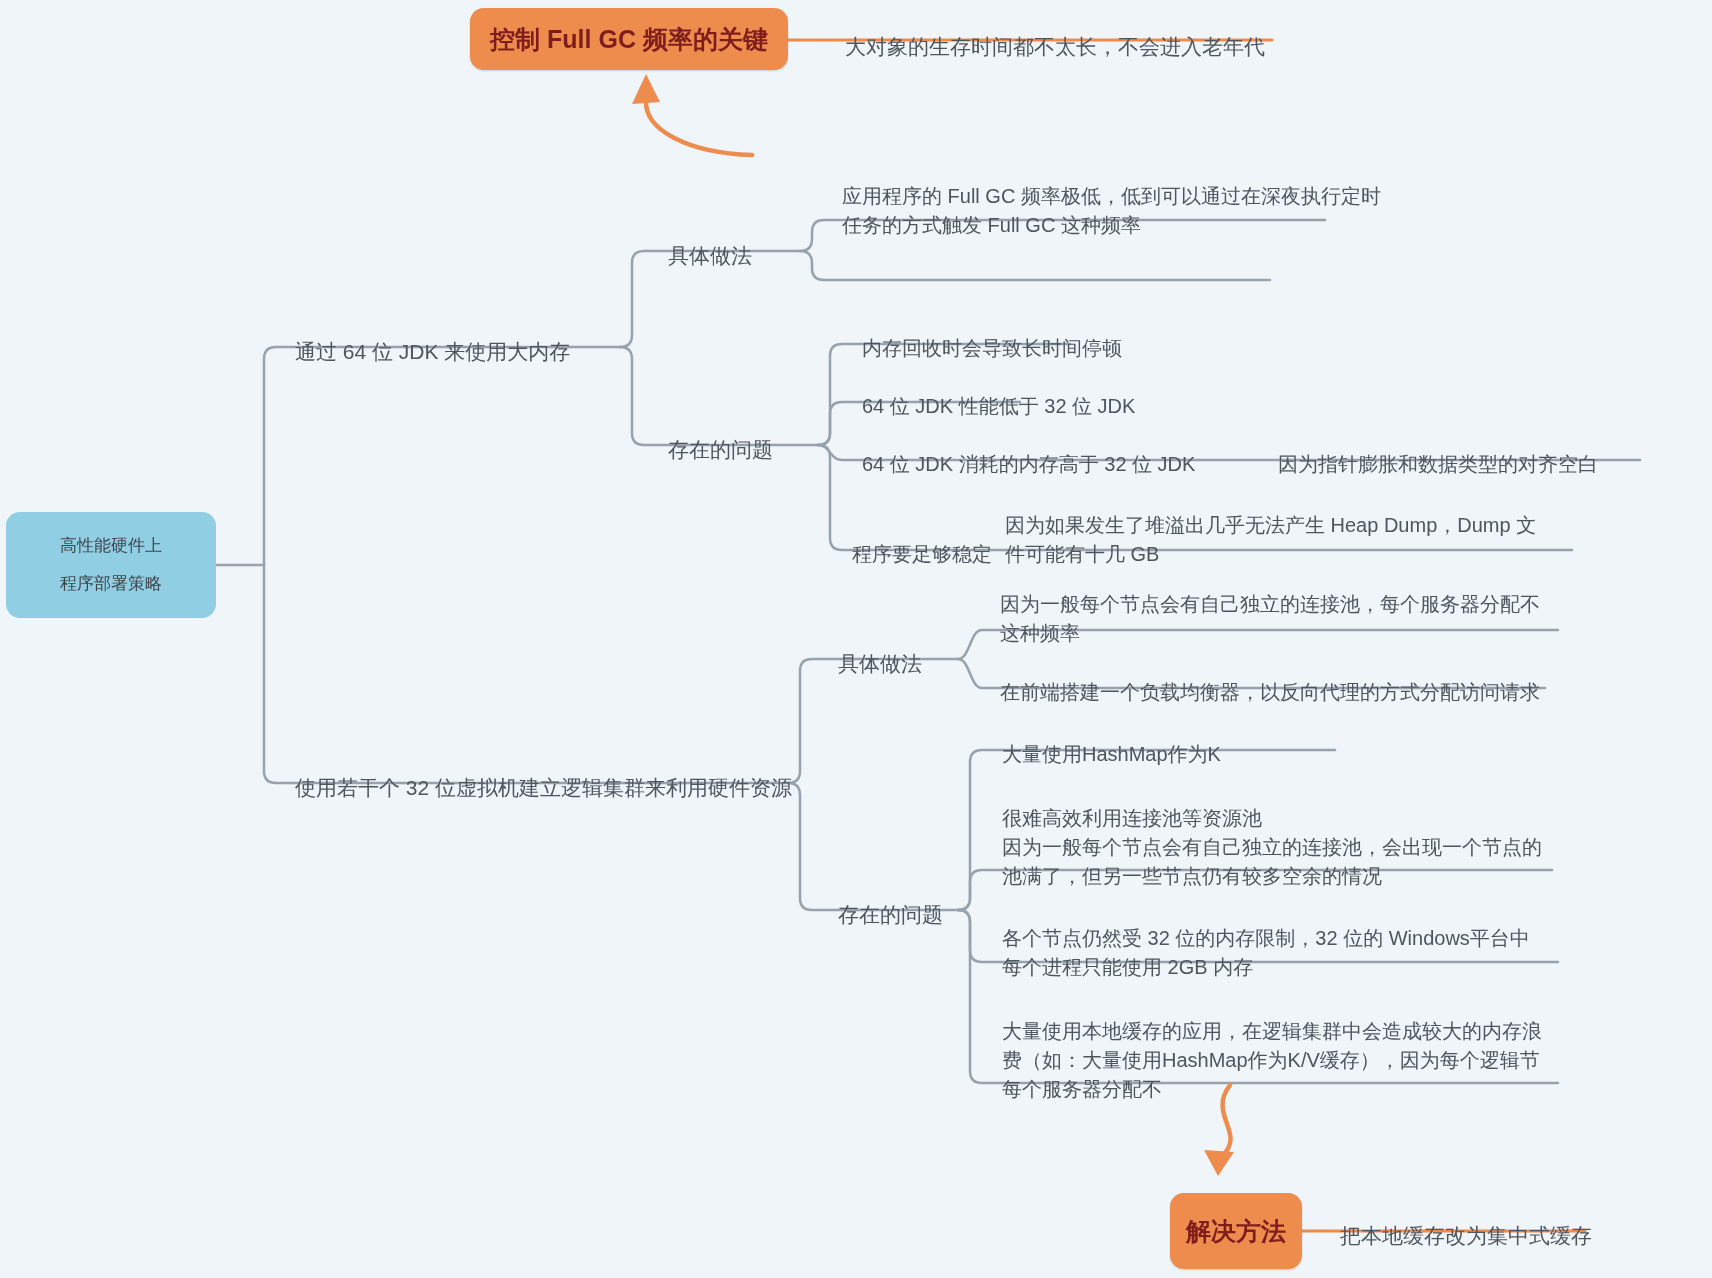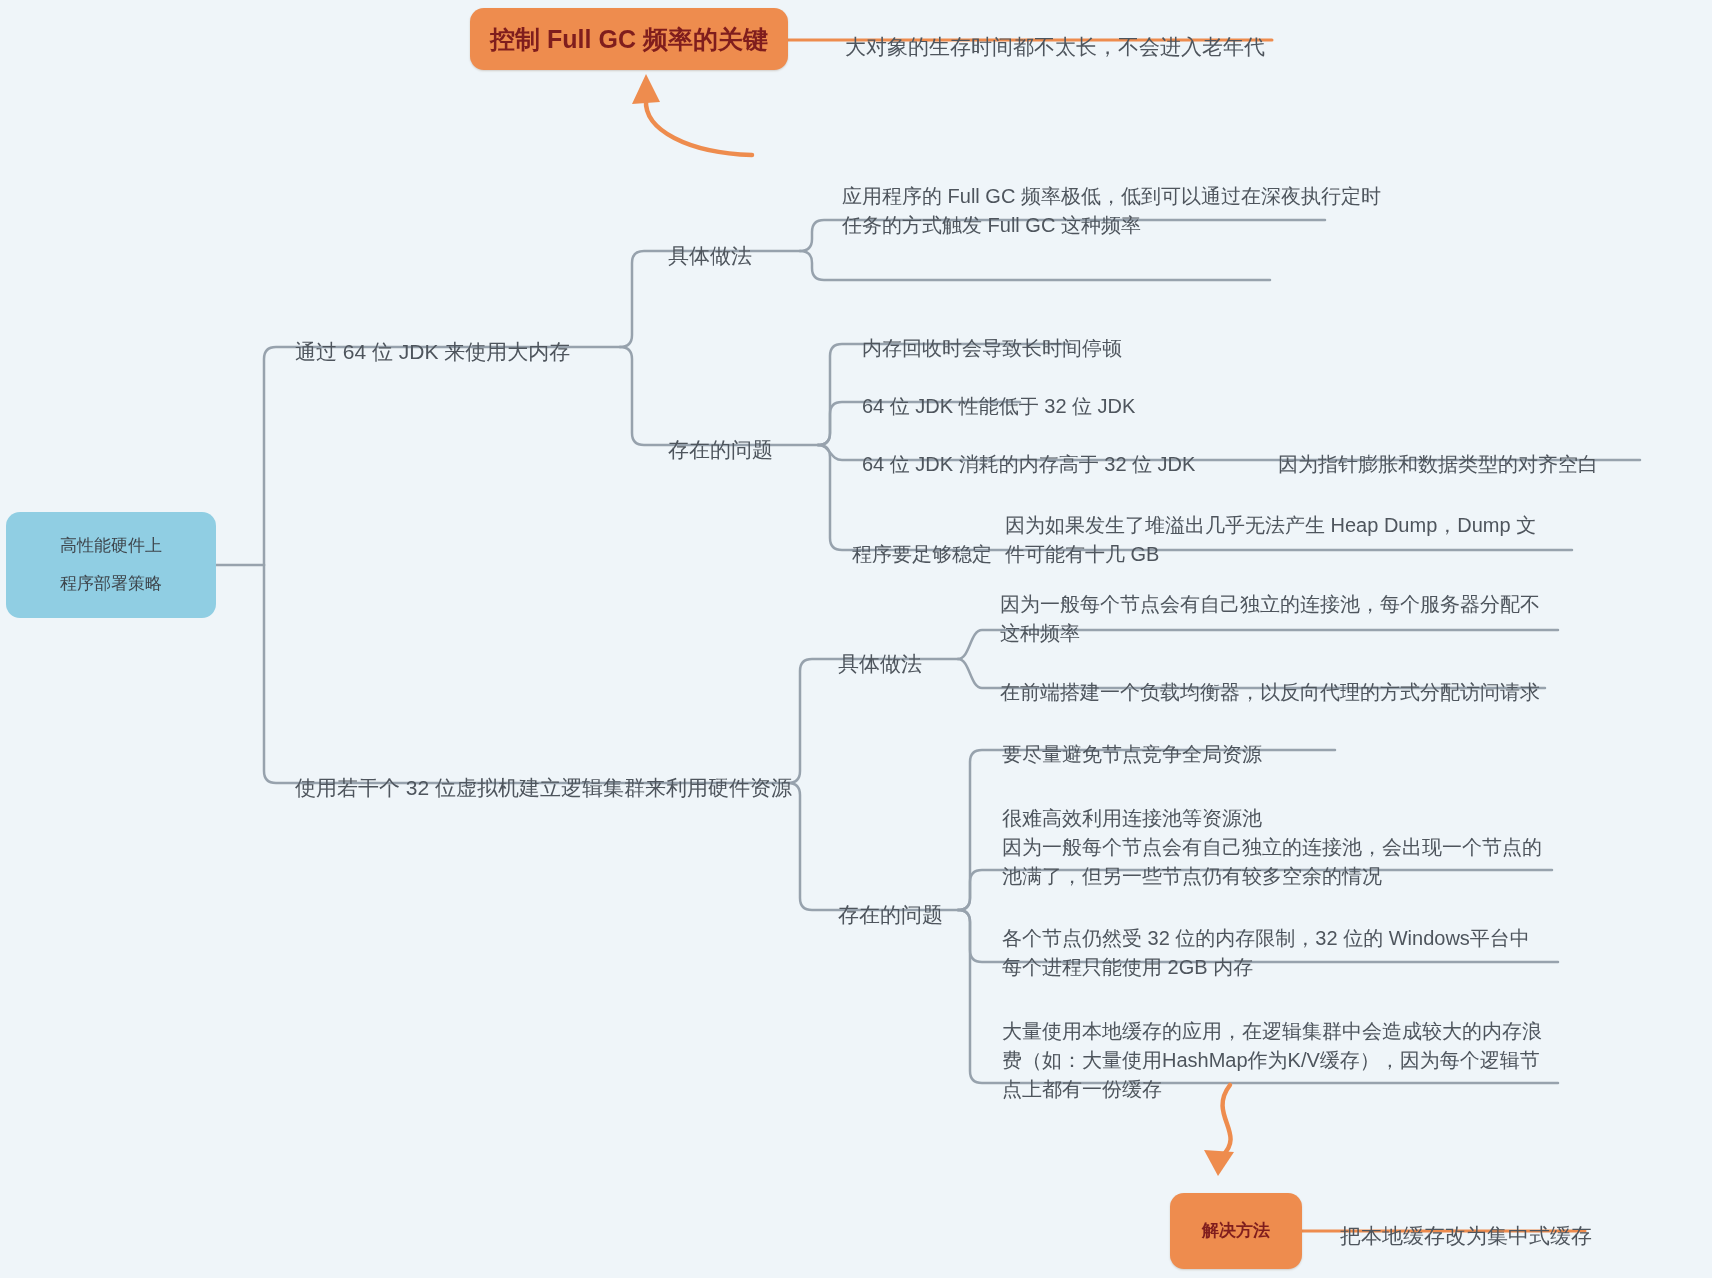--- a/index.html
+++ b/index.html
@@ -33,21 +33,21 @@
     left:6px; top:512px; width:210px; height:106px;
     background:#90cee3;
     border-radius:14px;
     color:#3e464d;
     font-size:17px; line-height:38px;
     text-align:center;
     padding-top:15px;
     box-sizing:border-box;
   }
   #gc-key-box { left:470px; top:8px; width:318px; height:62px; line-height:62px; font-size:25px; }
-  #solution-box { left:1170px; top:1193px; width:132px; height:76px; line-height:76px; font-size:17px; }
+  #solution-box { left:1170px; top:1193px; width:132px; height:76px; line-height:76px; font-size:25px; }
 </style>
 </head>
 <body>
 
 <div id="canvas">
 
   <svg id="wires" width="1712" height="1278" viewBox="0 0 1712 1278">
     <g stroke="#97a2ad" stroke-width="2.5" fill="none" stroke-linecap="round">
       <path d="M 216 565 H 264"></path>
       <path d="M 264 565 V 359 Q 264 347 276 347 H 620"></path>
@@ -118,35 +118,35 @@
 
   <div class="t" style="left:1000px; top:567px;">
     <div>因为一般每个节点会有自己独立的连接池，每个服务器分配不</div>
     <div>这种频率</div>
   </div>
 
   <div class="t" style="left:1000px; top:655px;">在前端搭建一个负载均衡器，以反向代理的方式分配访问请求</div>
 
   <div class="t lbl" style="left:838px; top:877px;">存在的问题</div>
 
-  <div class="t" style="left:1002px; top:717px;">要尽量避免节点竞争全局资源</div>
+  <div class="t" style="left:1002px; top:717px;">大量使用HashMap作为K</div>
 
   <div class="t" style="left:1002px; top:781px;">
     <div>很难高效利用连接池等资源池</div>
     <div>因为一般每个节点会有自己独立的连接池，会出现一个节点的</div>
     <div>池满了，但另一些节点仍有较多空余的情况</div>
   </div>
 
   <div class="t" style="left:1002px; top:901px;">
     <div>各个节点仍然受 32 位的内存限制，32 位的 Windows平台中</div>
     <div>每个进程只能使用 2GB 内存</div>
   </div>
 
   <div class="t" style="left:1002px; top:994px;">
     <div>大量使用本地缓存的应用，在逻辑集群中会造成较大的内存浪</div>
     <div>费（如：大量使用HashMap作为K/V缓存），因为每个逻辑节</div>
-    <div>点上都有一份缓存</div>
+    <div>每个服务器分配不</div>
   </div>
 
   <div class="box" id="solution-box">解决方法</div>
   <div class="t lbl" style="left:1340px; top:1198px;">把本地缓存改为集中式缓存</div>
 
 </div>
 
 </body></html>

